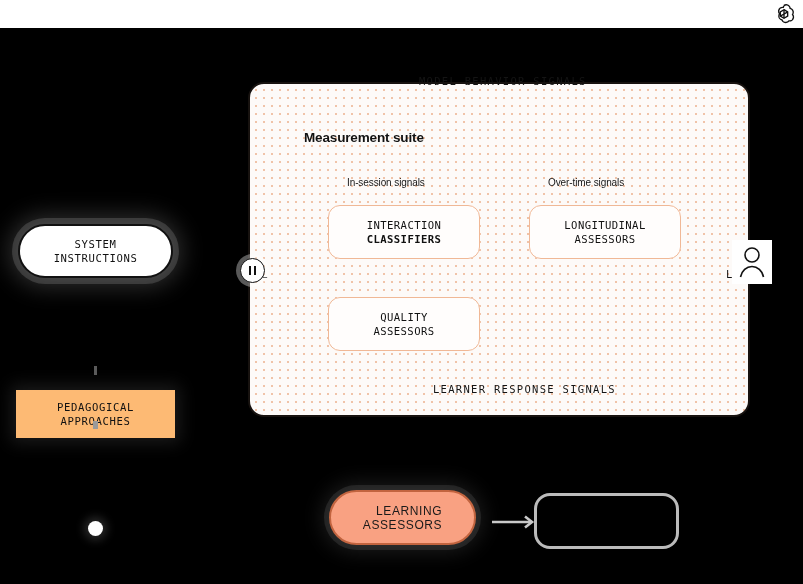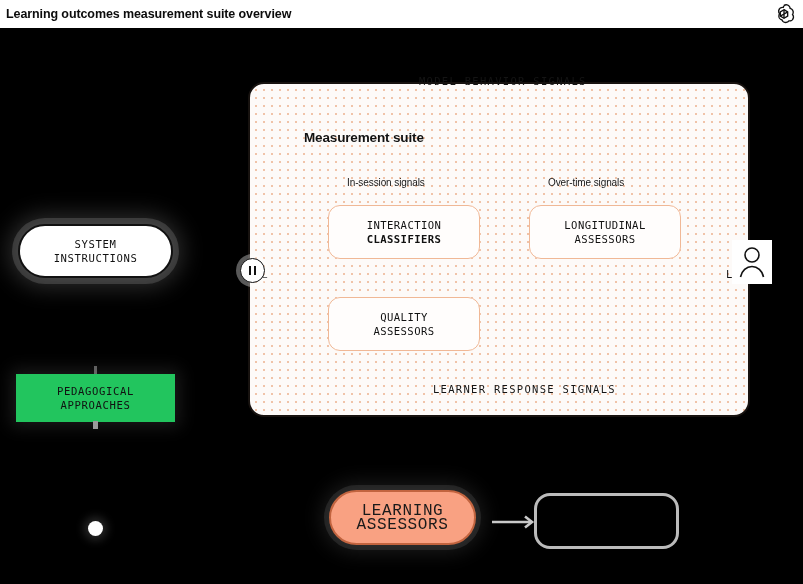--- a/index.html
+++ b/index.html
@@ -151,24 +151,24 @@
     font-size: 10.6px;
     line-height: 14px;
     letter-spacing: 0.6px;
     color: #111111;
   }
 
   
   #node-pedagogical {
     position: absolute;
     left: 16px;
-    top: 346px;
+    top: 362px;
     width: 159px;
     height: 48px;
-    background: #22c55e;
+    background: #fdba74;
     display: flex;
     align-items: center;
     justify-content: center;
     text-align: center;
     box-shadow: 0 0 16px 5px rgba(255,255,255,0.10);
   }
   #node-pedagogical span {
     font-family: "DejaVu Sans Mono", "Liberation Mono", monospace;
     font-size: 10.6px;
     line-height: 14px;
@@ -204,25 +204,26 @@
     border: 2.2px solid #c2643f;
     box-sizing: border-box;
     display: flex;
     align-items: center;
     justify-content: center;
     text-align: center;
     box-shadow: 0 0 0 5px rgba(255,255,255,0.09),
                 0 0 20px 8px rgba(255,255,255,0.10);
   }
   #node-learning-outcomes span {
-    font-family: Liberation Mono, monospace;
-    font-size: 16px;
+    font-family: Liberation Sans, sans-serif;
+    font-size: 12px;
     line-height: 14px;
     letter-spacing: 0.6px;
     color: #1a1a1a;
+    text-align: right;
   }
 
   
   #node-ghost-box {
     position: absolute;
     left: 534px;
     top: 465px;
     width: 145px;
     height: 56px;
     border: 3px solid #cfcfcf;
@@ -288,21 +289,20 @@
     display: flex;
     align-items: center;
     justify-content: center;
   }
   #badge-learner svg { display: block; }
 </style>
 </head>
 <body>
 
 <div id="app-header">
-  <div id="header-title">Learning outcomes measurement suite overview</div>
   <span id="brand-logo">
     <svg width="22" height="22" viewBox="0 0 24 24" fill="none" stroke="#111111" stroke-width="1.5">
       <path d="M12 2.6c2.1-1.3 4.9-.6 6.1 1.5.3.5.5 1.1.6 1.7 2.3.5 3.8 2.8 3.3 5.1-.1.6-.4 1.2-.7 1.7.8.9 1.2 2.2 1 3.4-.4 2.3-2.6 3.9-5 3.5-.5.6-1.1 1.1-1.9 1.4-2.2.9-4.7-.2-5.6-2.4-2.3-.5-3.8-2.8-3.3-5.1.1-.6.4-1.2.7-1.7-.8-.9-1.2-2.2-1-3.4.4-2.3 2.6-3.9 5-3.5.2-.8.6-1.6 1.3-2.1.4-.3.9-.6 1.5-.7z"></path>
       <path d="M12 7.3l4 2.3v4.8l-4 2.3-4-2.3V9.6z"></path>
       <path d="M12 7.3v4.7l4-2.4M12 12l-4 2.4M12 12v4.7"></path>
     </svg>
   </span>
 </div>
 
 <div id="canvas">

